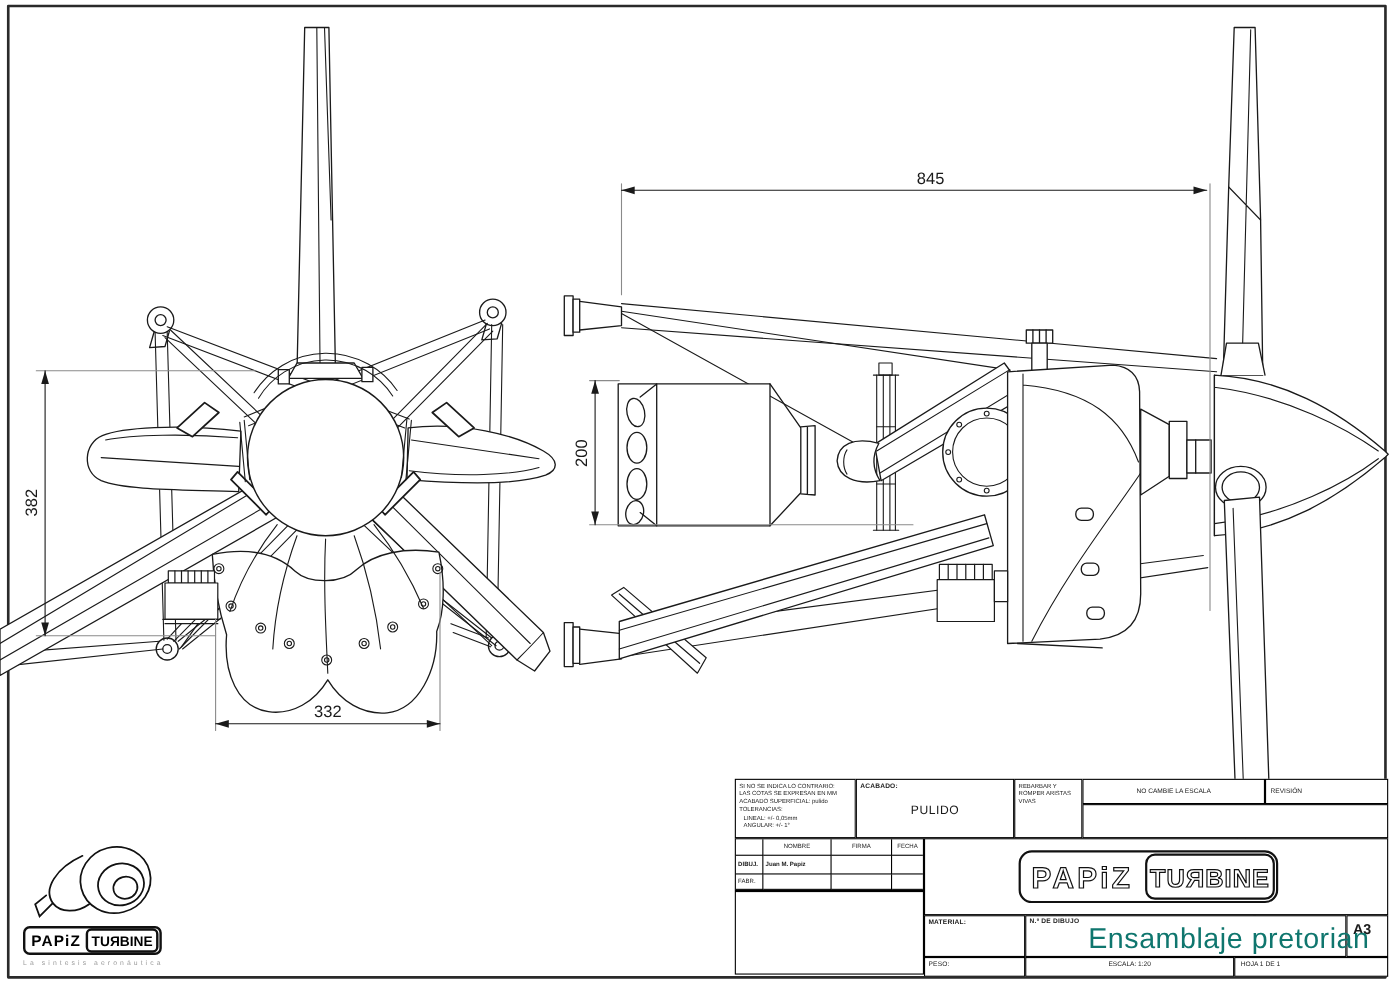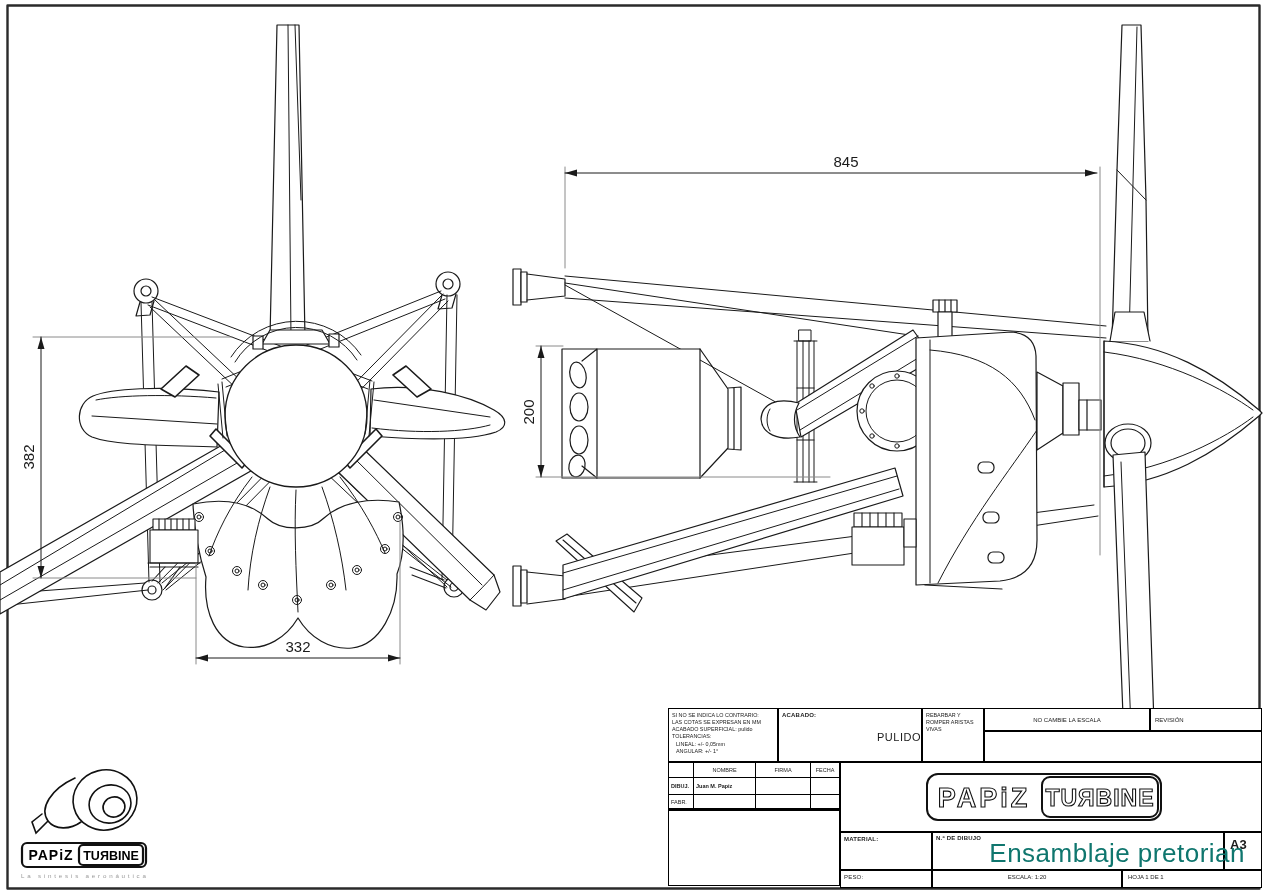--- a/index.html
+++ b/index.html
@@ -5,21 +5,21 @@
   html,body{margin:0;padding:0;}
   body{width:1267px;height:892px;background:#fff;position:relative;overflow:hidden;
        font-family:"Liberation Sans",sans-serif;color:#1a1a1a;}
   #drawing{position:absolute;left:0;top:0;}
   
   .cell{position:absolute;border:1px solid #000;background:#fff;box-sizing:border-box;}
   .lbl{font-size:6px;font-weight:bold;letter-spacing:.2px;}
   .small{font-size:5.4px;line-height:1.32;}
   .notes{padding:3px 2px 0 3px;}
   .notes div:nth-child(5),.notes div:nth-child(6){padding-left:4px;}
-  .acabado-val{position:absolute;left:0;right:0;top:22px;text-align:right;font-size:11px;letter-spacing:.5px;}
+  .acabado-val{position:absolute;left:0;right:0;top:22px;text-align:center;font-size:11px;letter-spacing:.5px;}
   .tb-grid{display:grid;grid-template-columns:25px 62px 55px 28px;grid-template-rows:15px 17px 14px;}
   .tb-grid>div{border-right:1px solid #000;border-bottom:1px solid #000;display:flex;align-items:center;justify-content:center;font-size:5.5px;overflow:hidden;}
   .tb-grid>div:nth-child(4n){border-right:none;}
   .tb-grid>div.left{justify-content:flex-start;padding-left:2px;}
   .big-title{position:absolute;right:-22px;top:5px;font-size:26px;font-weight:400;letter-spacing:.5px;color:#0f766e;white-space:nowrap;z-index:3;}
   .a3{position:absolute;left:5px;top:4px;font-size:13px;font-weight:bold;}
   .bottom-txt{position:absolute;left:0;right:0;top:3px;text-align:center;font-size:6px;}
   .corner-logo{position:absolute;left:15px;top:762px;width:170px;height:128px;}
   .tagline{position:absolute;left:6px;top:110px;font-size:6.2px;letter-spacing:2.8px;color:#9a9a9a;white-space:nowrap;}
 </style>

